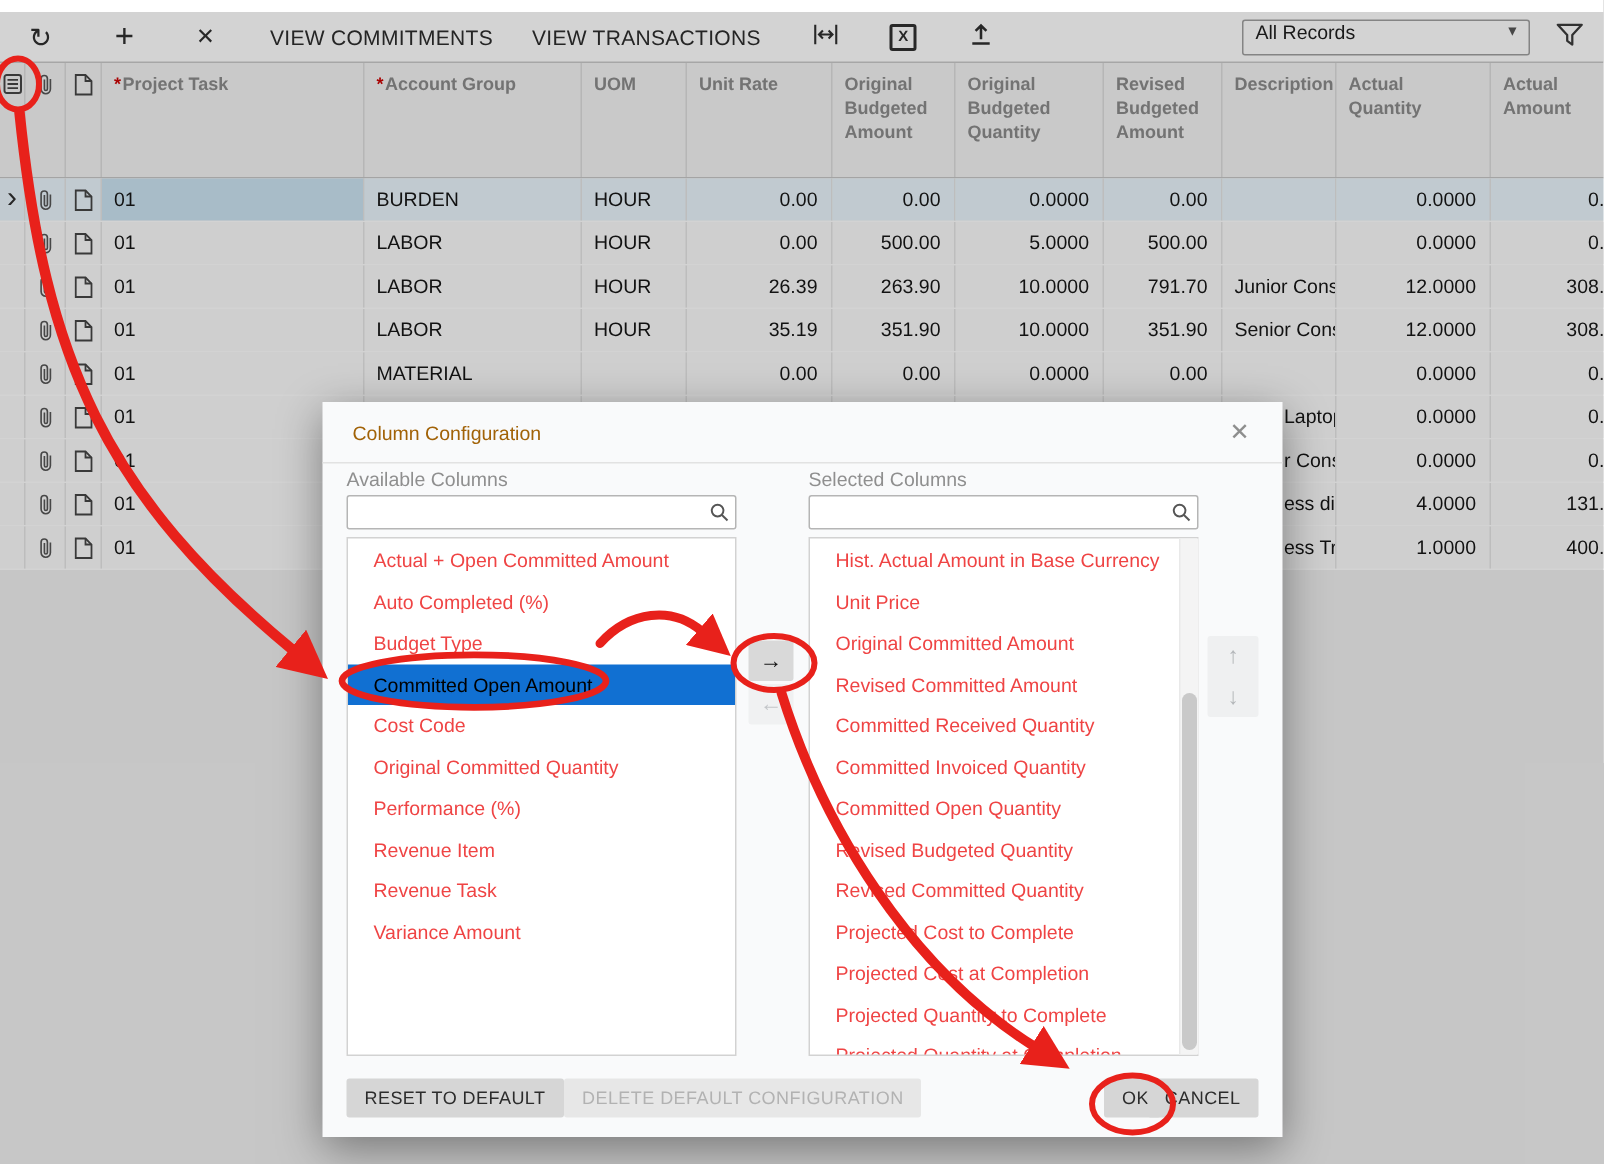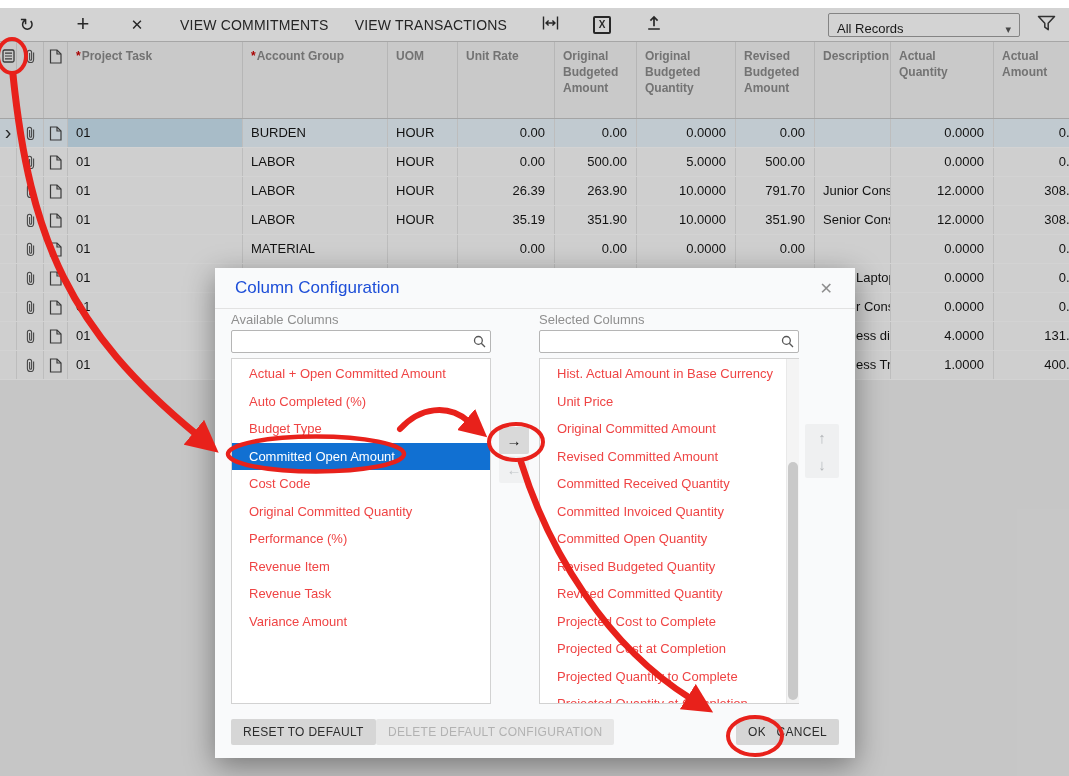--- a/index.html
+++ b/index.html
@@ -14,21 +14,21 @@
         cursor:pointer;color:#2e2e2e;font-family:inherit}
   .tbtn.icon{width:26px}
   .glyph{font-size:18px;line-height:1}
   .glyph.plus{font-size:22px;margin-top:-2px}
   .glyph.x{font-size:15px}
   .tbtn.text{font-size:14px;letter-spacing:.2px;color:#2b2b2b}
   .ml14{margin-left:14px}.ml26{margin-left:26px}.ml28{margin-left:28px}.ml30{margin-left:30px}
   .xlbox{width:14px;height:14px;border:2px solid #2f2f2f;border-radius:2px;display:flex;align-items:center;
          justify-content:center;font-size:10px;font-weight:bold;color:#2f2f2f}
   .records{margin-left:auto;width:192px;height:24px;background:#fff;border:1px solid #9f9f9f;border-radius:2px;
-           display:flex;align-items:flex-end;font-size:13px;color:#1d1d1d;padding:0 8px;box-sizing:border-box;cursor:pointer}
+           display:flex;align-items:flex-start;font-size:13px;color:#1d1d1d;padding:0 8px;box-sizing:border-box;cursor:pointer}
   .records .caret{margin-left:auto;color:#555;font-size:11px}
   .filterbtn{margin:0 10px 0 13px}
 
   
   .grid{position:absolute;top:42px;left:0;width:1094px;z-index:1}
   .grid-header,.grow{display:grid;
     grid-template-columns:17px 27px 24px 175px 145px 70px 97px 82px 99px 79px 76px 103px 100px}
   .grid-header{height:77px;background:#f3f3f3;border-bottom:1px solid #c6c6c6;box-sizing:border-box}
   .hcell{border-right:1px solid #dcdcdc;padding:6px 9px 0 8px;font-size:12px;font-weight:bold;color:#8a8a8a;
          line-height:1.35;box-sizing:border-box;overflow:hidden}
@@ -47,35 +47,35 @@
   .clipdesc{padding-left:41px}
 
   
   .dim{position:absolute;left:0;top:8px;right:0;bottom:0;background:rgba(10,10,10,.18);z-index:50}
 
   
   .dialog{position:absolute;left:215px;top:268px;width:640px;height:490px;background:#f9fafb;
           box-shadow:0 8px 28px rgba(0,0,0,.4);z-index:60}
   .dlg-head{height:41px;border-bottom:1px solid #e2e2e2;display:flex;align-items:center;
             padding:0 16px 0 20px;box-sizing:border-box}
-  .dlg-title{font-size:17px;color:#1d4ed8}
+  .dlg-title{font-size:13px;color:#a16207}
   .dlg-close{margin-left:auto;font-size:16px;color:#8e8e8e;cursor:pointer;background:none;border:none;font-family:inherit}
   .panel-label{position:absolute;font-size:13px;color:#8f8f8f}
   .lbl-avail{left:16px;top:44px}.lbl-sel{left:324px;top:44px}
   .search{position:absolute;width:260px;height:23px;border:1px solid #b5b5b5;border-radius:2px;background:#fff;
           box-sizing:border-box;display:flex;align-items:center}
   .search input{flex:1;min-width:0;border:none;outline:none;background:transparent;
                 font:13px "Liberation Sans",sans-serif;padding:0 4px 0 8px}
   .search .mag{width:22px;display:flex;justify-content:center}
   .s-avail{left:16px;top:62px}.s-sel{left:324px;top:62px}
   .listbox{position:absolute;width:260px;height:346px;margin:0;padding:1px 0 0;list-style:none;background:#fff;
            border:1px solid #d2d2d2;box-sizing:border-box;overflow:hidden}
   .lb-avail{left:16px;top:90px}.lb-sel{left:324px;top:90px}
   .listbox li{height:27.5px;line-height:27.5px;padding-left:17px;font-size:13px;color:#ef4444;white-space:nowrap;cursor:pointer}
-  .listbox li.active{background:#1170d2;color:#ffffff}
+  .listbox li.active{background:#1170d2;color:#000000}
   .sel-scroll{position:absolute;left:571px;top:91px;width:12px;height:344px;background:#f4f4f4;border-left:1px solid #e9e9e9}
   .sel-scroll .thumb{position:absolute;left:1px;top:103px;width:10px;height:238px;background:#c9c9c9;border-radius:5px}
   .xfer{position:absolute;left:284px;width:30px;height:27px;border:none;border-radius:2px;font-size:15px;
         display:flex;align-items:center;justify-content:center;cursor:pointer;font-family:inherit}
   .xfer.right{top:159px;background:#d9d9d9;color:#141414}
   .xfer.left{top:188px;background:#f0f1f2;color:#c3c6c9}
   .updown{position:absolute;left:590px;top:156px;width:34px;height:54px;background:#eff0f1;border-radius:2px;
           display:flex;flex-direction:column}
   .udbtn{flex:1;border:none;background:none;color:#b4b7ba;font-size:15px;display:flex;align-items:center;
          justify-content:center;font-family:inherit}

